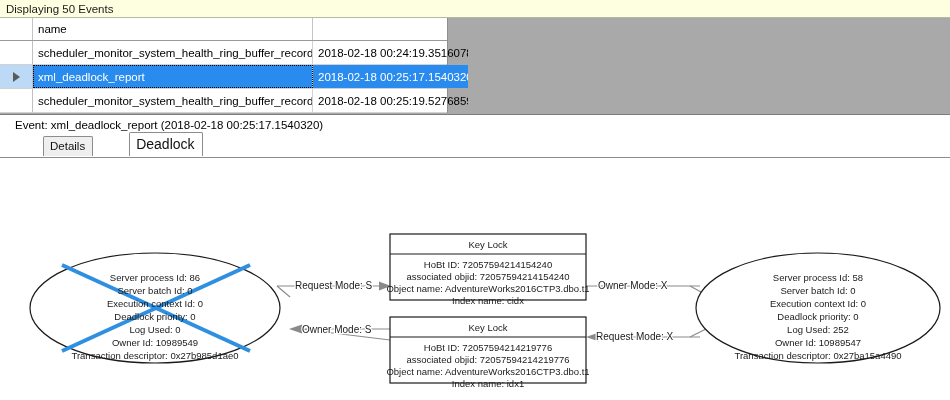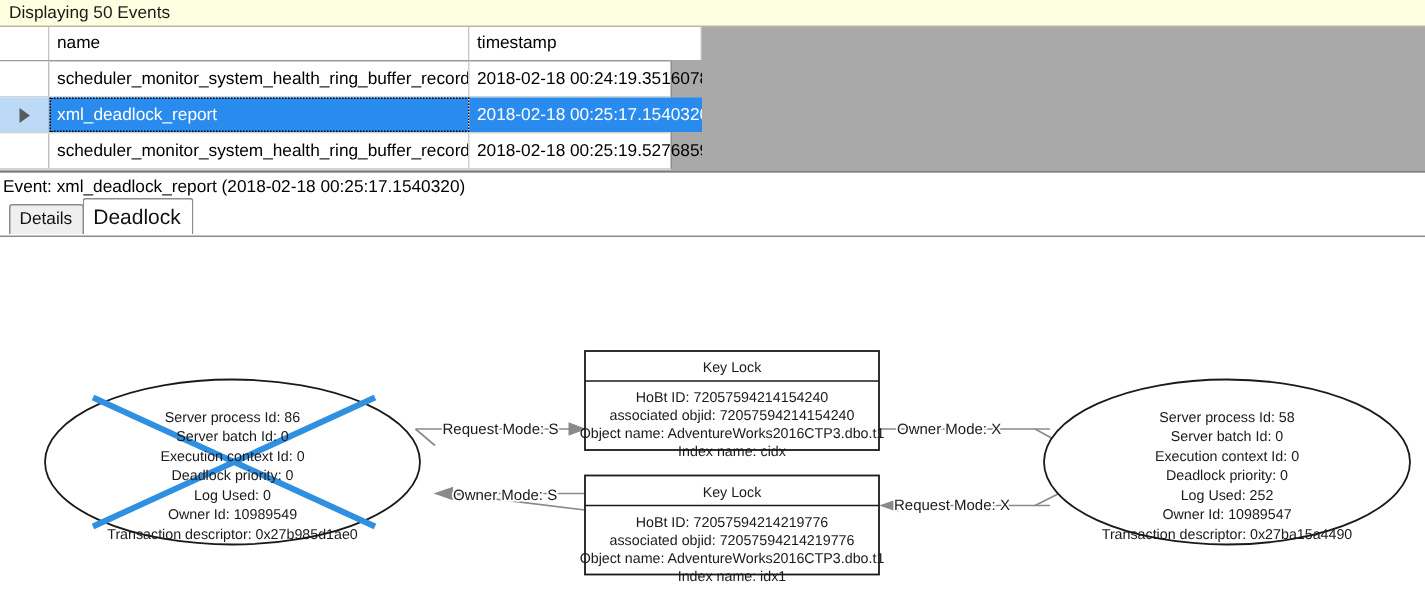--- a/index.html
+++ b/index.html
@@ -93,21 +93,21 @@
     border-top: 5px solid transparent;
     border-bottom: 5px solid transparent;
     border-left: 7px solid #5a5a5a;
   }
 
   
   .event-caption {
     height: 20px;
     display: flex;
     align-items: center;
-    padding-left: 2px;
+    padding-left: 15px;
     box-sizing: border-box;
     font-size: 11.5px;
     background: #ffffff;
   }
 
   
   .tabstrip {
     height: 21px;
     position: relative;
     display: flex;
@@ -121,20 +121,21 @@
     padding: 2px 7px 2px 6px;
     border: 1px solid #8c8c8c;
     border-bottom: none;
     background: #efefef;
     border-radius: 2px 2px 0 0;
     margin-right: -1px;
     height: 15px;
     line-height: 15px;
     box-sizing: content-box;
     color: #111;
+    margin-left: 37px;
   }
   .tab.active {
     background: #ffffff;
     height: 19px;
     line-height: 19px;
     position: relative;
     z-index: 3;
     font-size: 14px;
   }
 
@@ -164,21 +165,20 @@
   <div class="banner">
     <span>Displaying 50 Events</span>
   </div>
 
   <div class="grid-region">
     <div class="grid">
 
       <div class="grid-row header">
         <div class="cell rowhdr"></div>
         <div class="cell c-name">name</div>
-        <div class="cell c-ts">timestamp</div>
       </div>
 
       <div class="grid-row">
         <div class="cell rowhdr"></div>
         <div class="cell c-name">scheduler_monitor_system_health_ring_buffer_recorded</div>
         <div class="cell c-ts">2018-02-18 00:24:19.3516078</div>
       </div>
 
       <div class="grid-row selected">
         <div class="cell rowhdr">

